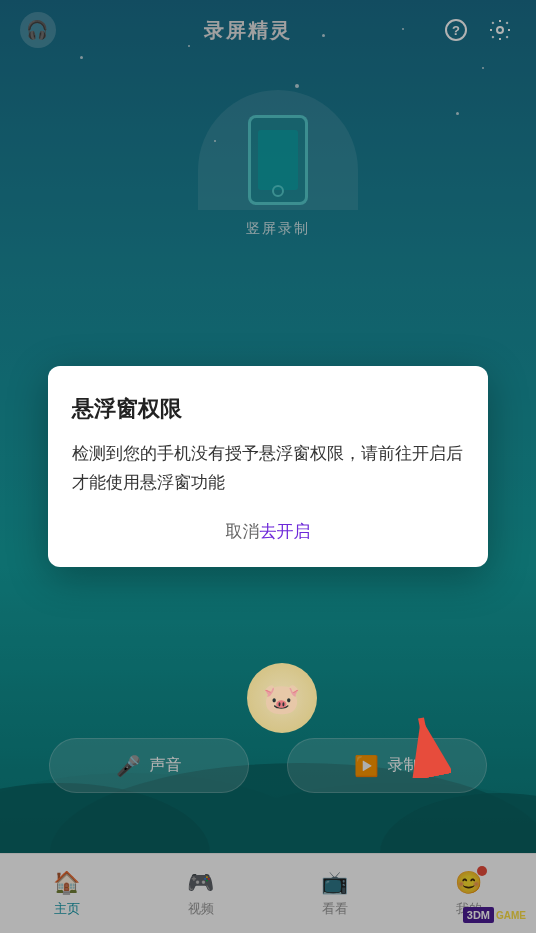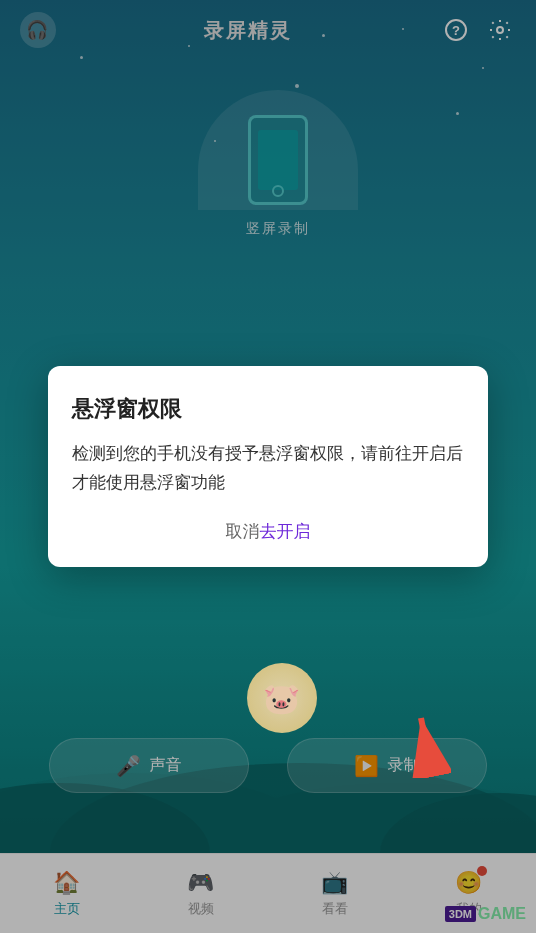--- a/index.html
+++ b/index.html
@@ -225,22 +225,22 @@
     }
     .watermark-box {
       background: #4c1d95;
       color: white;
       font-size: 11px;
       font-weight: bold;
       padding: 2px 4px;
       border-radius: 2px;
     }
     .watermark-text {
-      color: #86efac;
-      font-size: 16px;
+      color: #fde047;
+      font-size: 10px;
       font-weight: bold;
     }
 
     
     .dialog-overlay {
       position: absolute;
       top: 0; left: 0;
       width: 100%;
       height: 100%;
       background: rgba(0,0,0,0.3);

